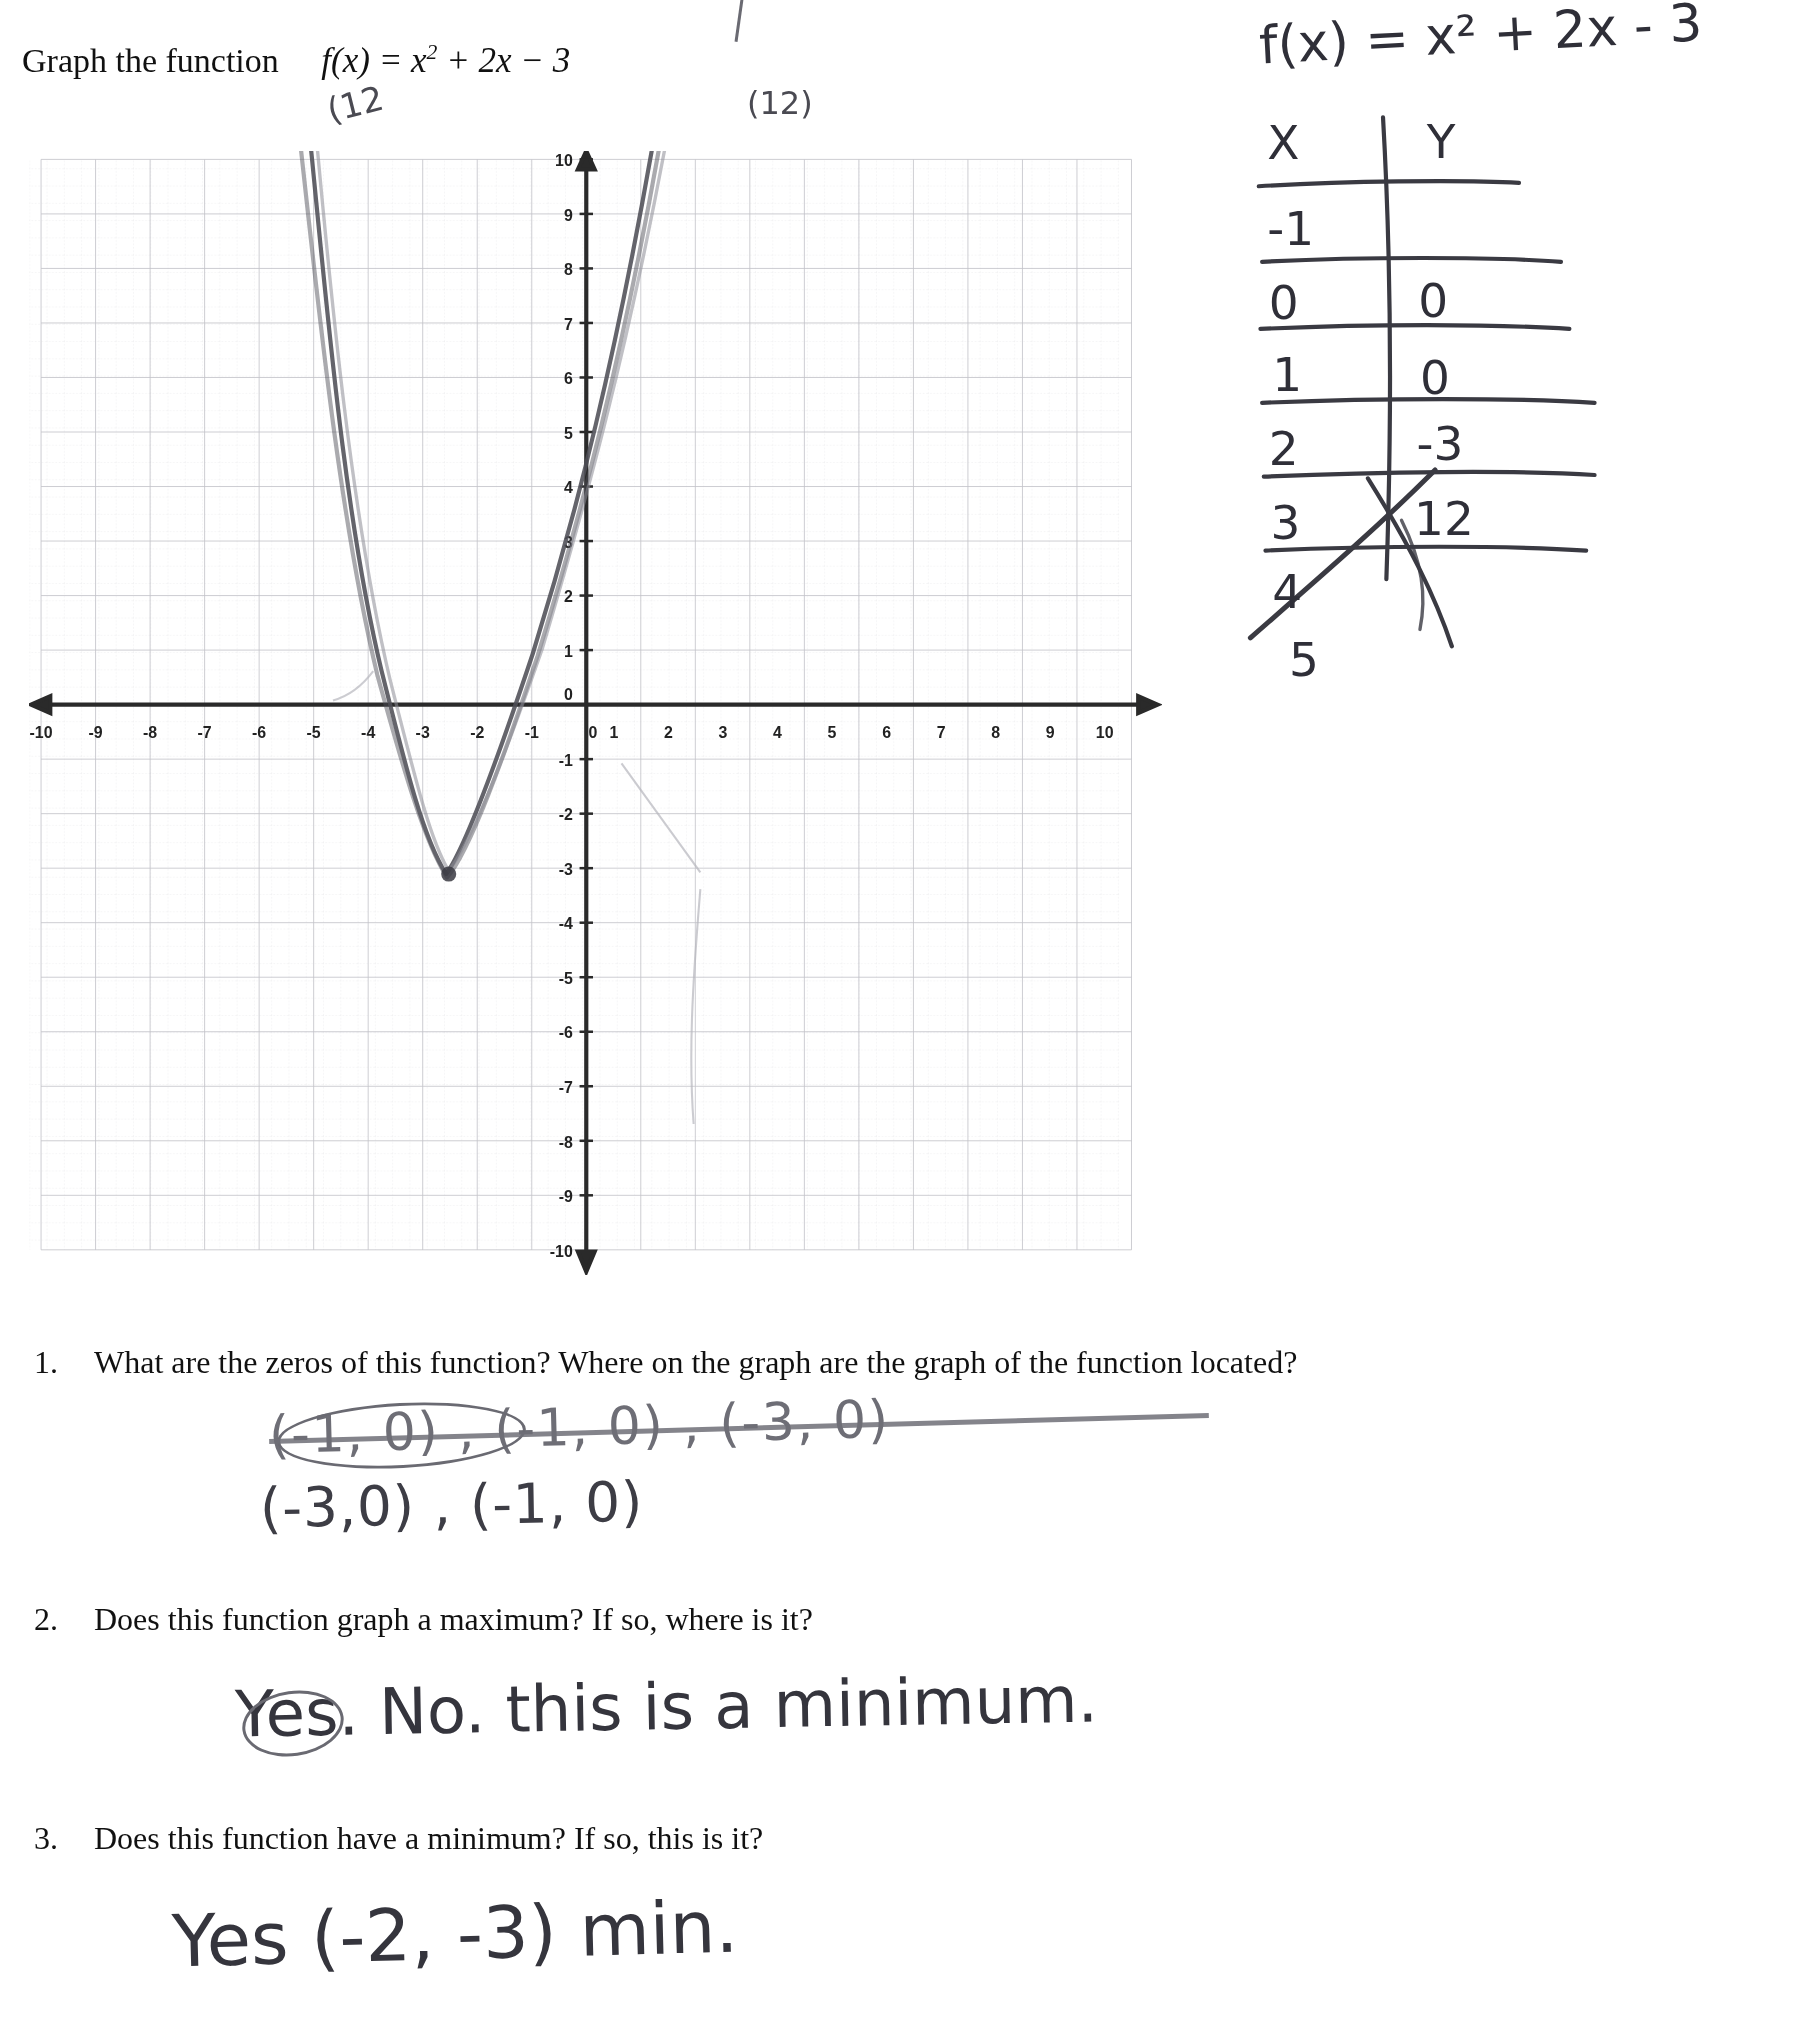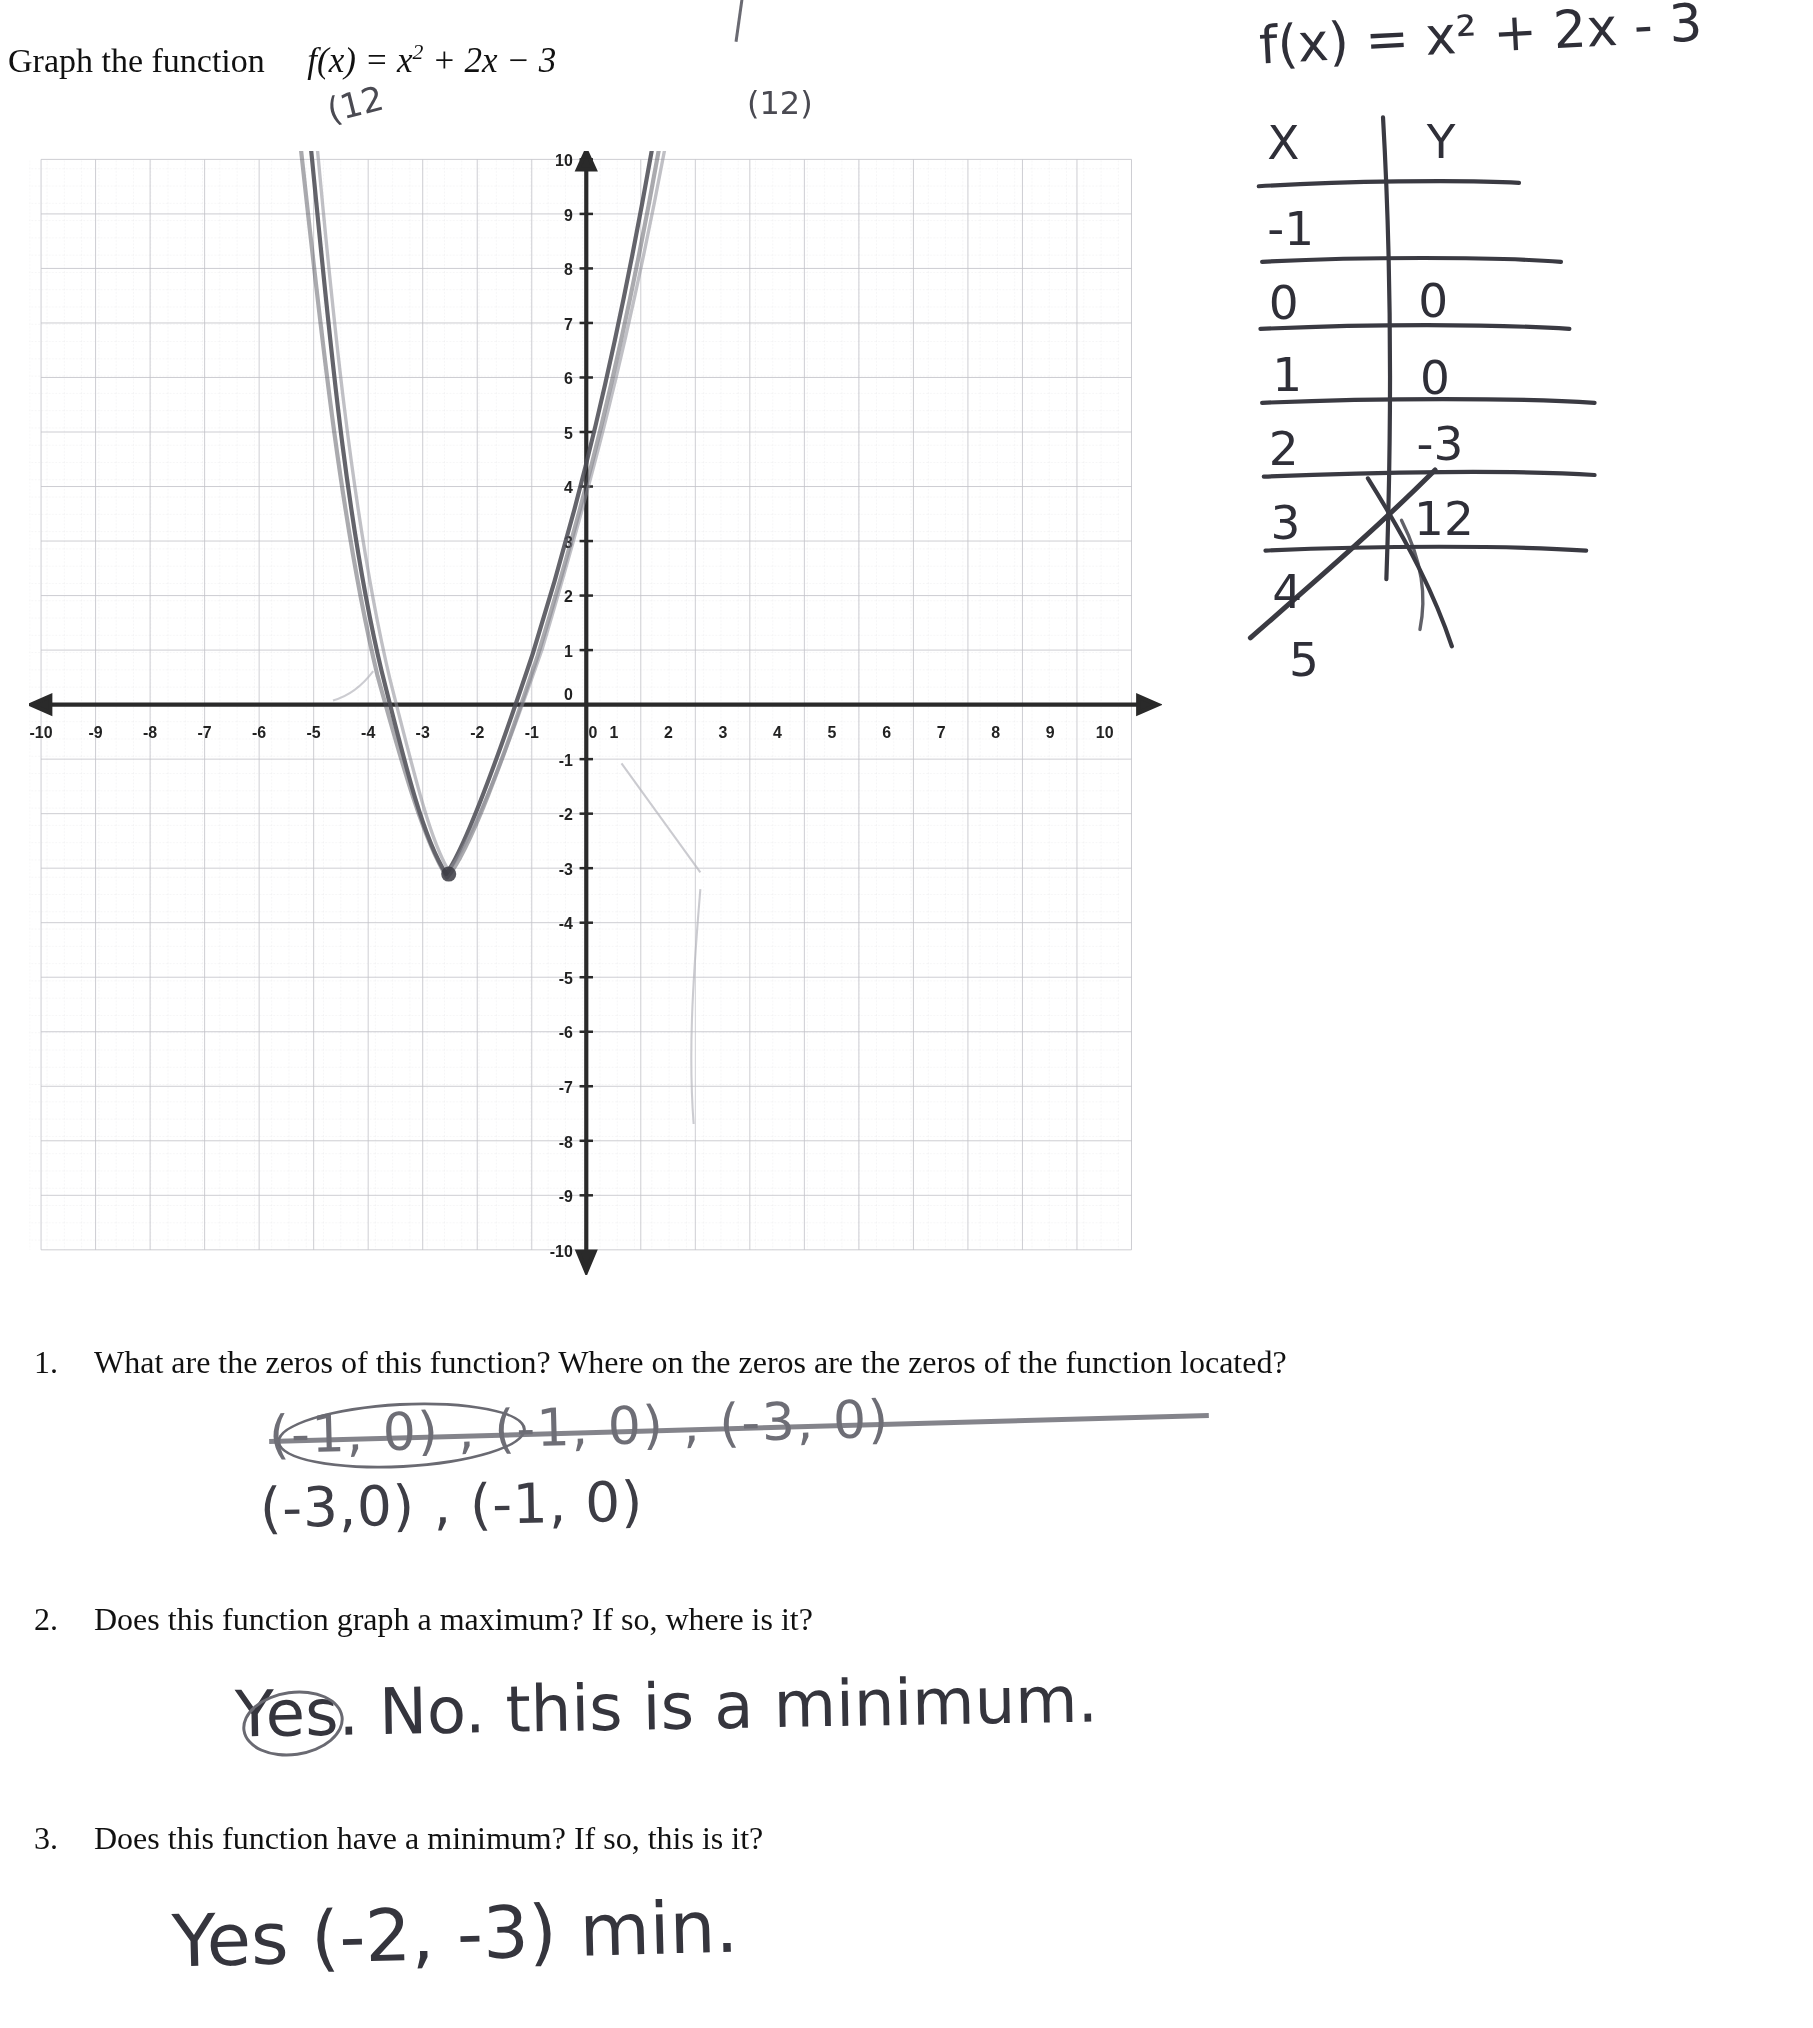--- a/index.html
+++ b/index.html
@@ -12,21 +12,21 @@
     height: 2028px;
     position: relative;
     font-family: "Liberation Serif", serif;
     color: #111;
     overflow: hidden;
   }
 
   
   #prompt-line {
     position: absolute;
-    left: 8px;
+    left: 22px;
     top: 40px;
     font-size: 34px;
     white-space: nowrap;
   }
   #prompt-line .fn {
     font-family: "Liberation Serif", serif;
     font-style: italic;
     font-size: 35px;
     margin-left: 34px;
   }
@@ -321,21 +321,21 @@
       <text x="34" y="512">3</text>
       <text x="205" y="508">12</text>
       <text x="36" y="594">4</text>
       <text x="56" y="676">5</text>
     </g>
   </svg>
 </div>
 
 <div class="qblock" id="q1">
   <span class="qnum">1.</span>
-  <span class="qtext">What are the zeros of this function? Where on the zeros are the zeros of the function located?</span>
+  <span class="qtext">What are the zeros of this function? Where on the graph are the graph of the function located?</span>
 </div>
 
 <div class="ans" id="ans1a">(-1, 0) , (-1, 0) , (-3, 0)</div>
 <div class="strike-ellipse" style="left:277px; top:1403px; width:243px; height:59px; transform:rotate(-3deg);"></div>
 <div style="position:absolute; left:269px; top:1426px; width:940px; height:5px; background:#6f6f77; transform:rotate(-1.6deg); opacity:.85;"></div>
 <div class="ans" id="ans1b">(-3,0) , (-1, 0)</div>
 
 <div class="qblock" id="q2">
   <span class="qnum">2.</span>
   <span class="qtext">Does this function graph a maximum?  If so, where is it?</span>

